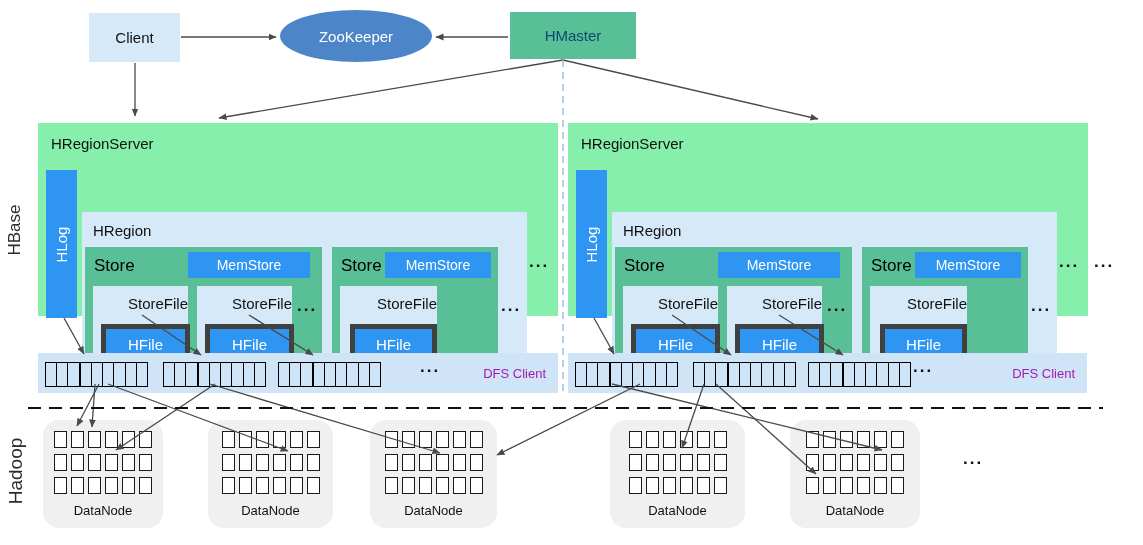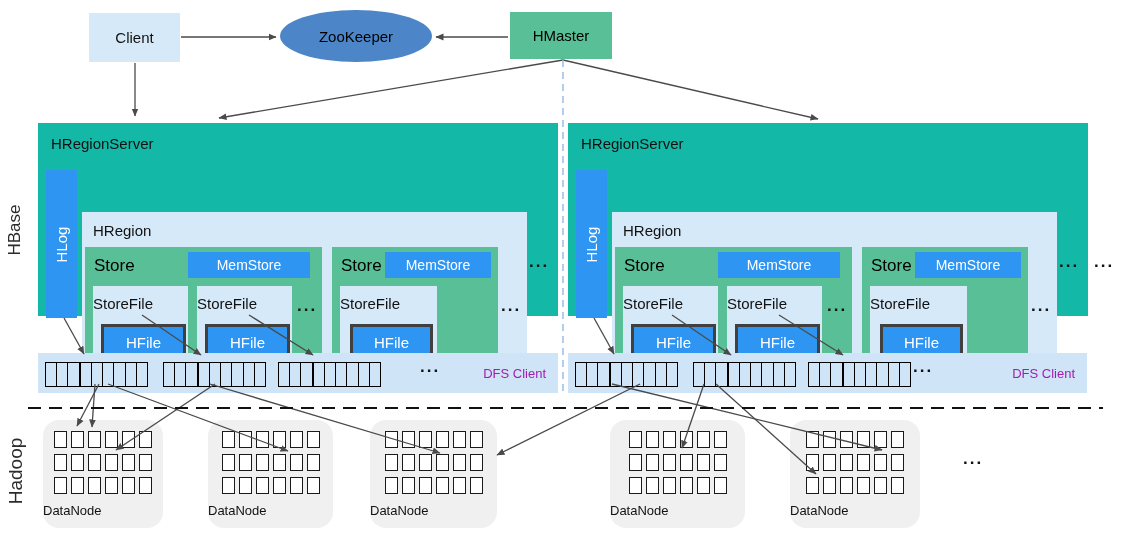--- a/index.html
+++ b/index.html
@@ -2,41 +2,41 @@
 <html><head>
 <meta charset="utf-8">
 <style>
   html,body{margin:0;padding:0;background:#fff;font-family:"Liberation Sans",sans-serif;}
   #canvas{position:relative;width:1143px;height:545px;background:#fff;overflow:hidden;}
   .abs{position:absolute;box-sizing:border-box;text-align:right;}
   .center{display:flex;align-items:center;justify-content:center;}
 
   
   #client{left:89px;top:13px;width:91px;height:49px;background:#D6E9F8;font-size:15px;color:#111;}
-  #zookeeper{left:280px;top:10px;width:152px;height:52px;background:#4C86C8;border-radius:50%;color:#000000;font-size:15px;}
-  #hmaster{left:510px;top:12px;width:102px;height:47px;background:#58BF97;color:#000000;font-size:15px;}
+  #zookeeper{left:280px;top:10px;width:152px;height:52px;background:#4C86C8;border-radius:50%;color:#ffffff;font-size:15px;}
+  #hmaster{left:510px;top:12px;width:126px;height:47px;background:#58BF97;color:#0c4a6e;font-size:15px;}
 
   
-  .server{position:absolute;top:123px;width:520px;height:193px;background:#14b8a6;box-sizing:border-box;}
+  .server{position:absolute;top:123px;width:520px;height:193px;background:#86efac;box-sizing:border-box;}
   #server-left{left:38px;} #server-right{left:568px;}
   .server-title{position:absolute;left:13px;top:12px;font-size:15px;color:#111;}
   .hlog{position:absolute;left:8px;top:47px;width:31px;height:148px;background:#2E96F2;color:#fff;}
   .hlog span{transform:rotate(-90deg);font-size:15px;white-space:nowrap;}
   .hregion{position:absolute;left:44px;top:45px;width:445px;height:164px;background:#D6E9F8;margin-top:44px;}
   .hregion-title{position:absolute;left:11px;top:10px;font-size:15px;color:#111;}
   .store{position:absolute;top:35px;height:124px;background:#58BF97;}
   .store-1{left:3px;width:237px;} .store-2{left:250px;width:166px;}
   .store-label{position:absolute;left:9px;top:9px;font-size:17px;color:#000;}
   .memstore{position:absolute;top:5px;height:26px;background:#2E96F2;color:#fff;font-size:14px;}
   .store-1 .memstore{left:103px;width:122px;}
   .store-2 .memstore{left:53px;width:106px;}
-  .storefile{position:absolute;top:39px;width:95px;height:74px;background:#D6E9F8;text-align:left;}
+  .storefile{position:absolute;top:39px;width:95px;height:74px;background:#D6E9F8;text-align:right;}
   .sf-1{left:8px;} .sf-2{left:112px;} .store-2 .sf-1{width:97px;}
   .sf-label{display:inline-block;margin-top:9px;font-size:15px;color:#111;}
-  .hfile{position:absolute;left:8px;top:38px;width:79px;height:30px;background:#2E96F2;border:3px solid #404040;color:#fff;font-size:15px;}
+  .hfile{position:absolute;left:8px;top:38px;width:79px;height:30px;background:#2E96F2;border:5px solid #404040;color:#fff;font-size:15px;}
   .store-2 .hfile{left:10px;width:77px;}
 
   .dots{position:absolute;font-weight:bold;font-size:17px;letter-spacing:2px;color:#111;line-height:1;white-space:nowrap;}
   .store-dots{left:212px;top:50px;}
   .hregion-dots{left:419px;top:85px;}
   .server-dots{left:491px;top:130px;}
   #outer-dots{left:1094px;top:253px;}
 
   
   .dfs-band{position:absolute;top:353px;width:520px;height:40px;background:#CFE5F7;}
@@ -49,21 +49,21 @@
   .dfs-dots{top:5px;}
   #dfs-left .dfs-dots{left:382px;} #dfs-right .dfs-dots{left:345px;}
   .dfs-label{position:absolute;right:12px;top:13px;font-size:13px;color:#a21caf;}
 
   
   .datanode{position:absolute;top:420px;height:108px;background:#F0F0F0;border-radius:16px;}
   #dn1{left:43px;width:120px;} #dn2{left:208px;width:125px;} #dn3{left:370px;width:127px;}
   #dn4{left:610px;width:135px;} #dn5{left:790px;width:130px;}
   .dn-grid{display:grid;grid-template-columns:repeat(6,13px);grid-auto-rows:17px;gap:6px 4px;justify-content:center;margin-top:11px;}
   .sq{background:#fff;border:1px solid #1a1a1a;box-sizing:border-box;}
-  .dn-label{position:absolute;bottom:10px;width:100%;font-size:13px;color:#111;}
+  .dn-label{position:absolute;bottom:10px;width:100%;text-align:center;font-size:13px;color:#111;}
   #hadoop-dots{left:963px;top:450px;}
 
   .vlabel{position:absolute;transform:rotate(-90deg);color:#2b2b2b;white-space:nowrap;text-align:center;}
   #hbase-label{left:-17px;top:220px;width:64px;font-size:17px;}
   #hadoop-label{left:-25px;top:460px;width:82px;font-size:19px;}
 
   #wires{position:absolute;left:0;top:0;width:1143px;height:545px;pointer-events:none;z-index:10;}
 </style>
 </head>
 <body>

